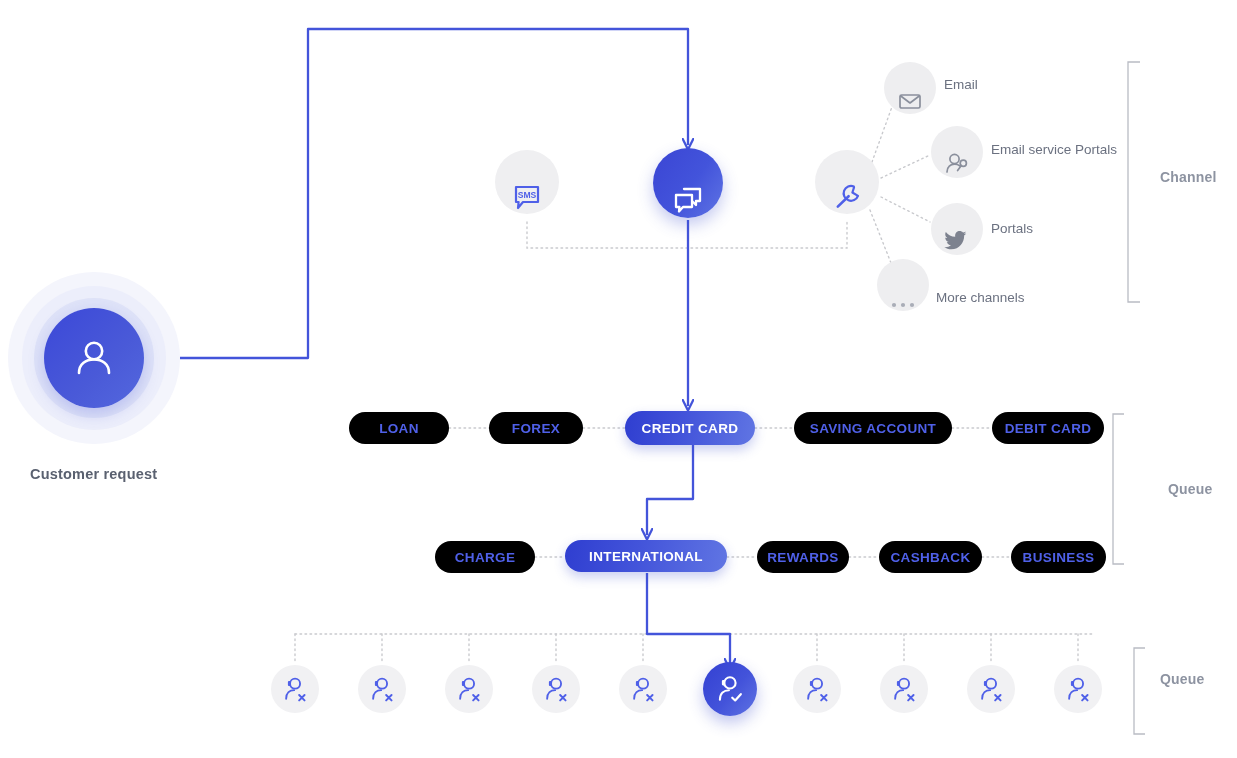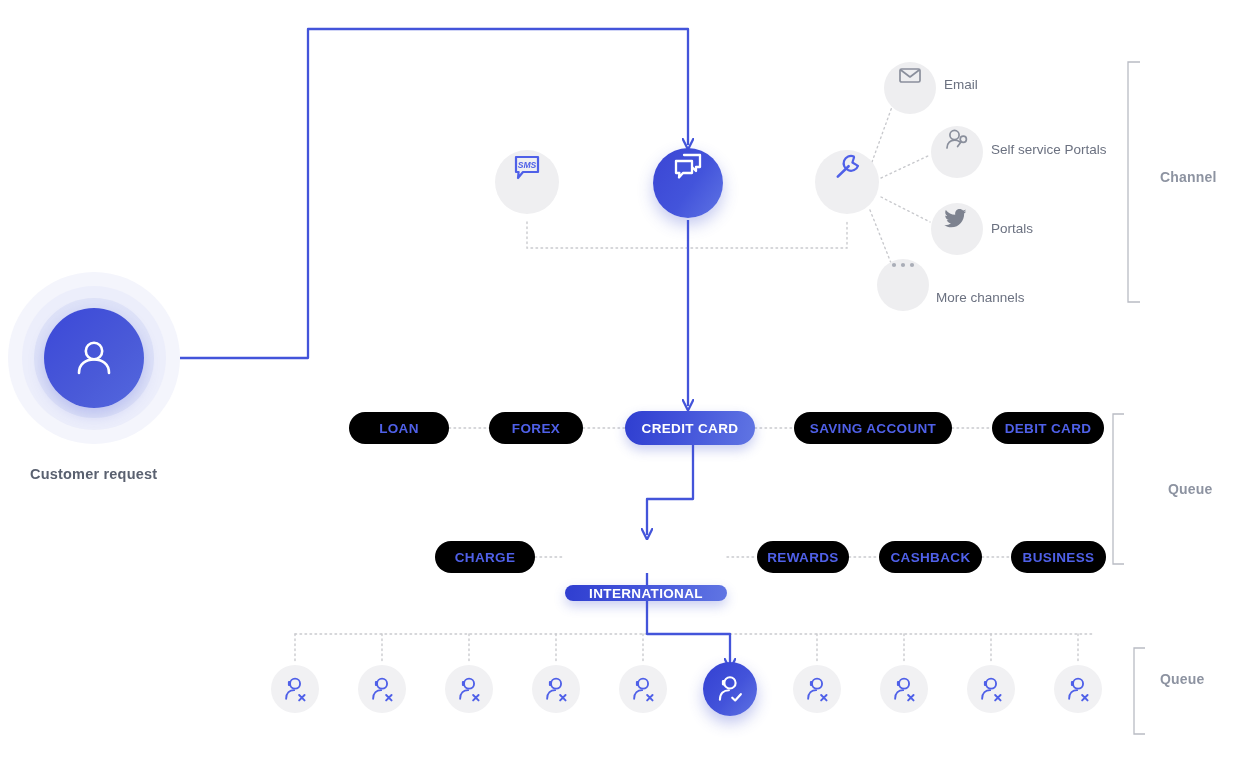--- a/index.html
+++ b/index.html
@@ -24,23 +24,22 @@
     box-shadow:0 6px 16px rgba(70,85,215,.25);
   }
   .customer-label{
     position:absolute;left:30px;top:466px;width:230px;
     font-size:14.5px;font-weight:bold;color:#5a6170;letter-spacing:.2px;
   }
 
   
   .ch{
     position:absolute;border-radius:50%;
-    display:flex;align-items:flex-start;justify-content:center;
+    display:flex;align-items:flex-end;justify-content:center;
     background:#efeff1;
-    font-style:italic;
   }
   .ch.grey-soft{background:#eeeef0;}
   .ch.active{
     background:linear-gradient(125deg,#3a45d4 0%,#4354db 55%,#5f74e4 100%);
     box-shadow:0 7px 16px rgba(62,78,205,.30);
   }
   .ch-label{
     position:absolute;font-size:13.5px;color:#6b7180;white-space:nowrap;
   }
 
@@ -176,21 +175,21 @@
   <div class="ch-label" style="left:944px;top:77px;">Email</div>
 
   <div class="ch grey-soft" style="left:931px;top:126px;width:52px;height:52px;">
     <svg width="28" height="28" viewBox="0 0 28 28">
       <circle cx="11.5" cy="9" r="4.6" fill="none" stroke="#8a8f9c" stroke-width="1.7"></circle>
       <path d="M 4 22 C 4 16.5 7.6 14.2 11.5 14.2 C 13.6 14.2 15.4 14.8 16.7 15.8" fill="none" stroke="#8a8f9c" stroke-width="1.7" stroke-linecap="round"></path>
       <circle cx="20.3" cy="13.2" r="3.1" fill="none" stroke="#8a8f9c" stroke-width="1.7"></circle>
       <path d="M 18.3 15.4 L 14.6 20.6" fill="none" stroke="#8a8f9c" stroke-width="1.7" stroke-linecap="round"></path>
     </svg>
   </div>
-  <div class="ch-label" style="left:991px;top:142px;">Self service Portals</div>
+  <div class="ch-label" style="left:991px;top:142px;">Email service Portals</div>
 
   <div class="ch grey-soft" style="left:931px;top:203px;width:52px;height:52px;">
     <svg width="30" height="30" viewBox="0 0 30 30">
       <path d="M 26 7.6 c -0.95 0.45 -1.95 0.74 -3 0.86 c 1.1 -0.66 1.9 -1.7 2.3 -2.94
                c -1.02 0.62 -2.14 1.04 -3.3 1.28 c -0.97 -1.06 -2.34 -1.7 -3.86 -1.7
                c -2.93 0 -5.28 2.4 -5.28 5.34 c 0 0.42 0.04 0.82 0.13 1.2
                c -4.4 -0.22 -8.3 -2.36 -10.9 -5.62 c -0.46 0.8 -0.72 1.72 -0.72 2.7
                c 0 1.86 0.93 3.5 2.36 4.46 c -0.87 -0.03 -1.7 -0.28 -2.42 -0.67 v 0.06
                c 0 2.6 1.81 4.76 4.2 5.26 c -0.44 0.12 -0.9 0.18 -1.38 0.18
                c -0.34 0 -0.68 -0.04 -1 -0.1 c 0.68 2.12 2.62 3.68 4.93 3.72
@@ -212,21 +211,21 @@
 
   <div class="grp-label" style="left:1160px;top:169px;">Channel</div>
 
   <div class="pill" style="left:349px;top:412px;width:100px;">LOAN</div>
   <div class="pill" style="left:489px;top:412px;width:94px;">FOREX</div>
   <div class="pill active" style="left:625px;top:411px;width:130px;height:34px;border-radius:17px;">CREDIT CARD</div>
   <div class="pill" style="left:794px;top:412px;width:158px;">SAVING ACCOUNT</div>
   <div class="pill" style="left:992px;top:412px;width:112px;">DEBIT CARD</div>
 
   <div class="pill" style="left:435px;top:541px;width:100px;">CHARGE</div>
-  <div class="pill active" style="left:565px;top:540px;width:162px;height:16px;border-radius:17px;margin-top:45px;">INTERNATIONAL</div>
+  <div class="pill active" style="left:565px;top:540px;width:162px;height:32px;border-radius:17px;">INTERNATIONAL</div>
   <div class="pill" style="left:757px;top:541px;width:92px;">REWARDS</div>
   <div class="pill" style="left:879px;top:541px;width:103px;">CASHBACK</div>
   <div class="pill" style="left:1011px;top:541px;width:95px;">BUSINESS</div>
 
   <div class="grp-label" style="left:1160px;top:481px;margin-left:8px;">Queue</div>
 
   <div id="agents-layer">
       <div class="agent" style="left: 271px; top: 665px; width: 48px; height: 48px;">
         <svg width="29.759999999999998" height="29.759999999999998" viewBox="0 0 32 32">
           <circle cx="16.2" cy="10.4" r="5.4" fill="none" stroke="#4f60e8" stroke-width="2"></circle>

